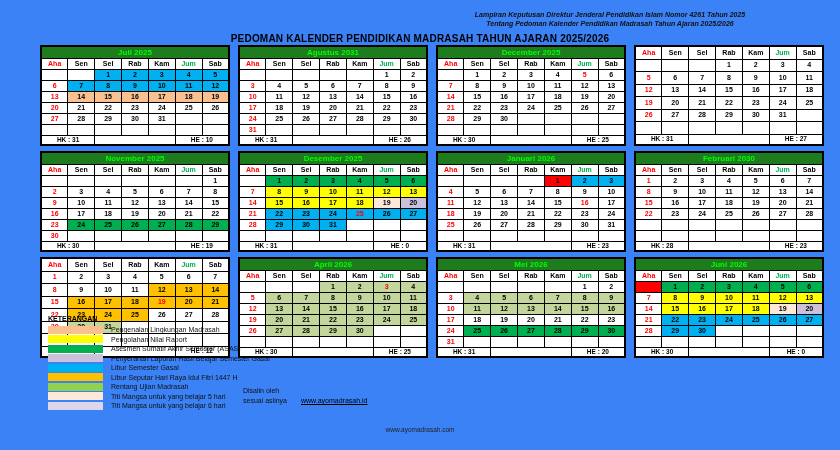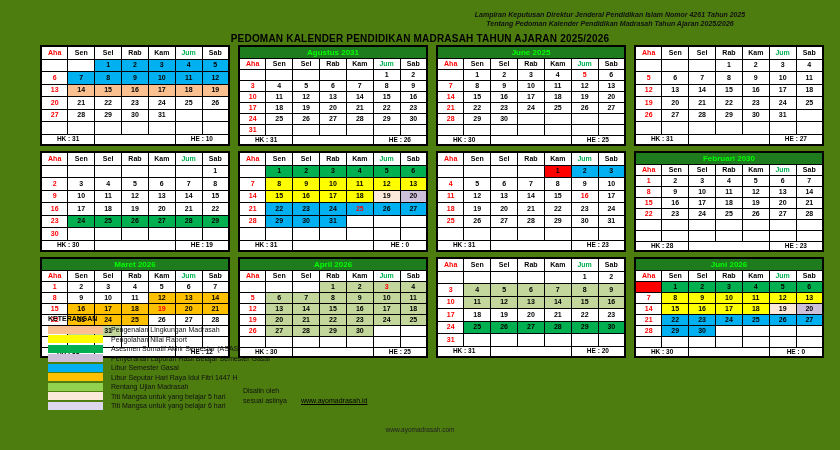--- a/index.html
+++ b/index.html
@@ -1,17 +1,17 @@
 <!DOCTYPE html>
 <html><head>
 <meta charset="utf-8">
 <style>
   html,body{margin:0;padding:0;}
   body{font-family:"Liberation Sans",sans-serif;background:#fff;}
-  .page{position:relative;width:840px;height:450px;background:#4d7c0f;overflow:hidden;}
+  .page{position:relative;width:840px;height:450px;background:#3b82f6;overflow:hidden;}
 
   .ref{position:absolute;top:10px;left:430px;width:360px;text-align:center;
        font-style:italic;font-weight:bold;font-size:7px;line-height:9px;color:#111;}
   .title{position:absolute;top:33px;left:0;right:0;text-align:center;
          font-weight:bold;font-size:10px;color:#000;letter-spacing:.2px;}
 
   .months{position:absolute;left:40px;top:45px;width:784px;
           display:grid;grid-template-columns:repeat(4,190px);grid-column-gap:8px;grid-row-gap:5px;}
   table.month{border-collapse:collapse;table-layout:fixed;width:190px;border:2px solid #000;background:#fff;}
   table.month th,table.month td{border:1px solid #000;padding:0;text-align:center;overflow:hidden;}
@@ -42,20 +42,23 @@
     <div>Lampiran Keputusan Direktur Jenderal Pendidikan Islam Nomor 4261 Tahun 2025</div>
     <div>Tentang Pedoman Kalender Pendidikan Madrasah Tahun Ajaran 2025/2026</div>
   </div>
 
   <div class="title">PEDOMAN KALENDER PENDIDIKAN MADRASAH TAHUN AJARAN 2025/2026</div>
 
   <div class="months" id="months-grid">
       <table class="month">
         <tbody>
           <tr>
+            <th class="mh" colspan="7" style="background:#1E7B1E;color:#00FF00;">Juli 2025</th>
+          </tr>
+          <tr>
             <th class="dh red">Aha</th>
             <th class="dh">Sen</th>
             <th class="dh">Sel</th>
             <th class="dh">Rab</th>
             <th class="dh">Kam</th>
             <th class="dh grn">Jum</th>
             <th class="dh">Sab</th>
           </tr>
           <tr>
             <td class="dc" style=""></td>
@@ -189,21 +192,21 @@
           <tr class="ft">
             <td colspan="2">HK : 31</td>
             <td colspan="3"></td>
             <td colspan="2">HE : 26</td>
           </tr>
         </tbody>
       </table>
       <table class="month">
         <tbody>
           <tr>
-            <th class="mh" colspan="7" style="background:#1E7B1E;color:#00FF00;">June 2025</th>
+            <th class="mh" colspan="7" style="background:#1E7B1E;color:#00FF00;">December 2025</th>
           </tr>
           <tr>
             <th class="dh red">Aha</th>
             <th class="dh">Sen</th>
             <th class="dh">Sel</th>
             <th class="dh">Rab</th>
             <th class="dh">Kam</th>
             <th class="dh grn">Jum</th>
             <th class="dh">Sab</th>
           </tr>
@@ -336,20 +339,23 @@
           <tr class="ft">
             <td colspan="2">HK : 31</td>
             <td colspan="3"></td>
             <td colspan="2">HE : 27</td>
           </tr>
         </tbody>
       </table>
       <table class="month">
         <tbody>
           <tr>
+            <th class="mh" colspan="7" style="background:#1E7B1E;color:#00FF00;">November 2025</th>
+          </tr>
+          <tr>
             <th class="dh red">Aha</th>
             <th class="dh">Sen</th>
             <th class="dh">Sel</th>
             <th class="dh">Rab</th>
             <th class="dh">Kam</th>
             <th class="dh grn">Jum</th>
             <th class="dh">Sab</th>
           </tr>
           <tr>
             <td class="dc" style=""></td>
@@ -408,20 +414,23 @@
           <tr class="ft">
             <td colspan="2">HK : 30</td>
             <td colspan="3"></td>
             <td colspan="2">HE : 19</td>
           </tr>
         </tbody>
       </table>
       <table class="month">
         <tbody>
           <tr>
+            <th class="mh" colspan="7" style="background:#1E7B1E;color:#00FF00;">Desember 2025</th>
+          </tr>
+          <tr>
             <th class="dh red">Aha</th>
             <th class="dh">Sen</th>
             <th class="dh">Sel</th>
             <th class="dh">Rab</th>
             <th class="dh">Kam</th>
             <th class="dh grn">Jum</th>
             <th class="dh">Sab</th>
           </tr>
           <tr>
             <td class="dc" style=""></td>
@@ -480,20 +489,23 @@
           <tr class="ft">
             <td colspan="2">HK : 31</td>
             <td colspan="3"></td>
             <td colspan="2">HE : 0</td>
           </tr>
         </tbody>
       </table>
       <table class="month">
         <tbody>
           <tr>
+            <th class="mh" colspan="7" style="background:#1E7B1E;color:#00FF00;">Januari 2026</th>
+          </tr>
+          <tr>
             <th class="dh red">Aha</th>
             <th class="dh">Sen</th>
             <th class="dh">Sel</th>
             <th class="dh">Rab</th>
             <th class="dh">Kam</th>
             <th class="dh grn">Jum</th>
             <th class="dh">Sab</th>
           </tr>
           <tr>
             <td class="dc" style=""></td>
@@ -627,23 +639,20 @@
           <tr class="ft">
             <td colspan="2">HK : 28</td>
             <td colspan="3"></td>
             <td colspan="2">HE : 23</td>
           </tr>
         </tbody>
       </table>
       <table class="month">
         <tbody>
           <tr>
-            <th class="mh" colspan="7" style="background:#1E7B1E;color:#00FF00;">Maret 2026</th>
-          </tr>
-          <tr>
             <th class="dh red">Aha</th>
             <th class="dh">Sen</th>
             <th class="dh">Sel</th>
             <th class="dh">Rab</th>
             <th class="dh">Kam</th>
             <th class="dh grn">Jum</th>
             <th class="dh">Sab</th>
           </tr>
           <tr>
             <td class="dc" style="color:#FF0000;">1</td>
@@ -776,20 +785,23 @@
           </tr>
           <tr class="ft">
             <td colspan="2">HK : 30</td>
             <td colspan="3"></td>
             <td colspan="2">HE : 25</td>
           </tr>
         </tbody>
       </table>
       <table class="month">
         <tbody>
+          <tr>
+            <th class="mh" colspan="7" style="background:#1E7B1E;color:#00FF00;">Mei 2026</th>
+          </tr>
           <tr>
             <th class="dh red">Aha</th>
             <th class="dh">Sen</th>
             <th class="dh">Sel</th>
             <th class="dh">Rab</th>
             <th class="dh">Kam</th>
             <th class="dh grn">Jum</th>
             <th class="dh">Sab</th>
           </tr>
           <tr>

